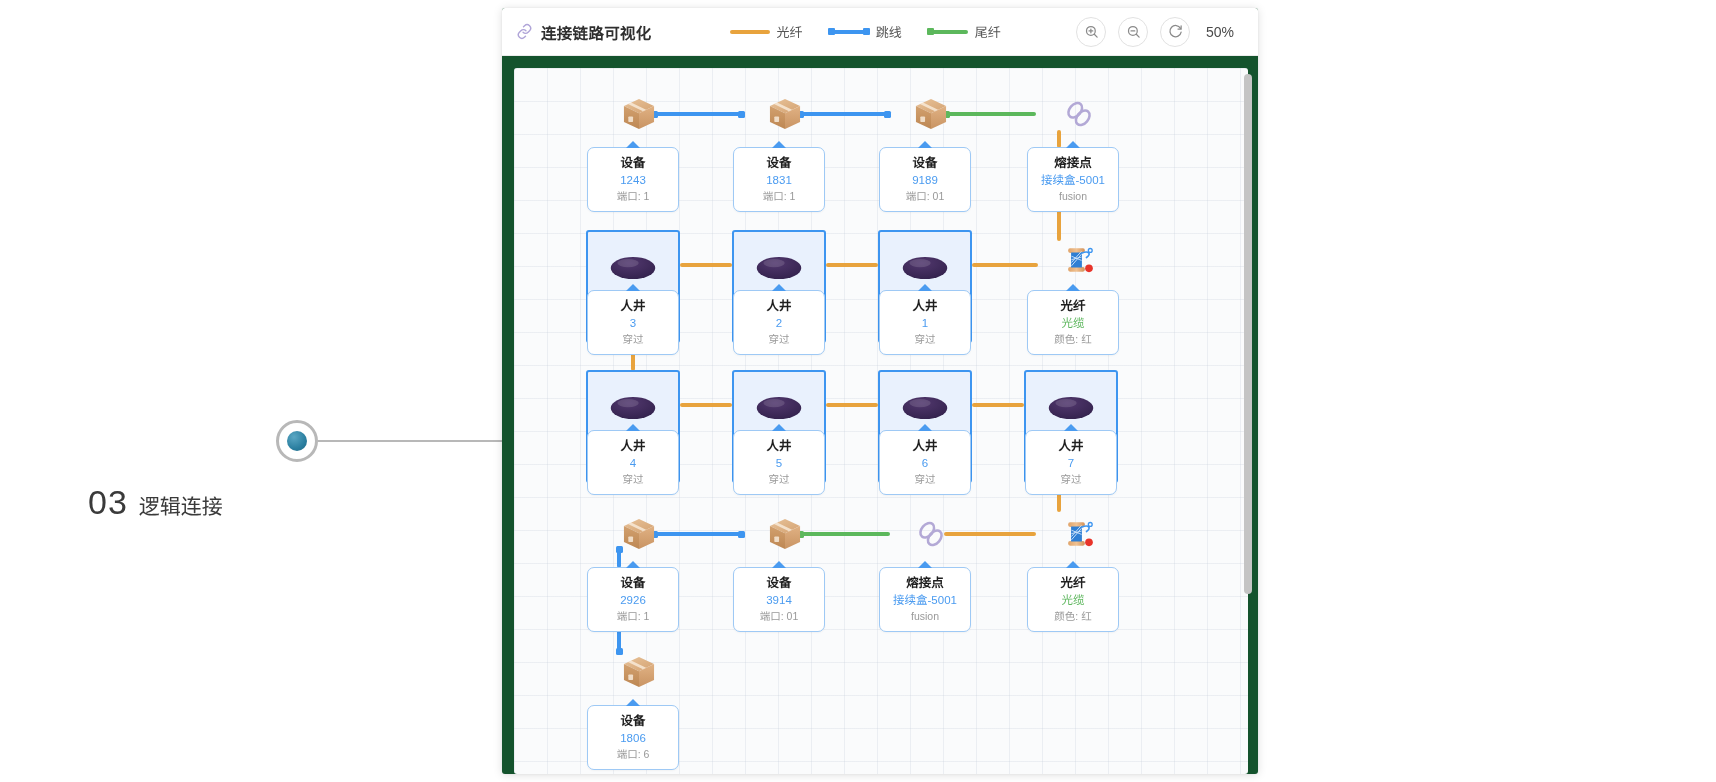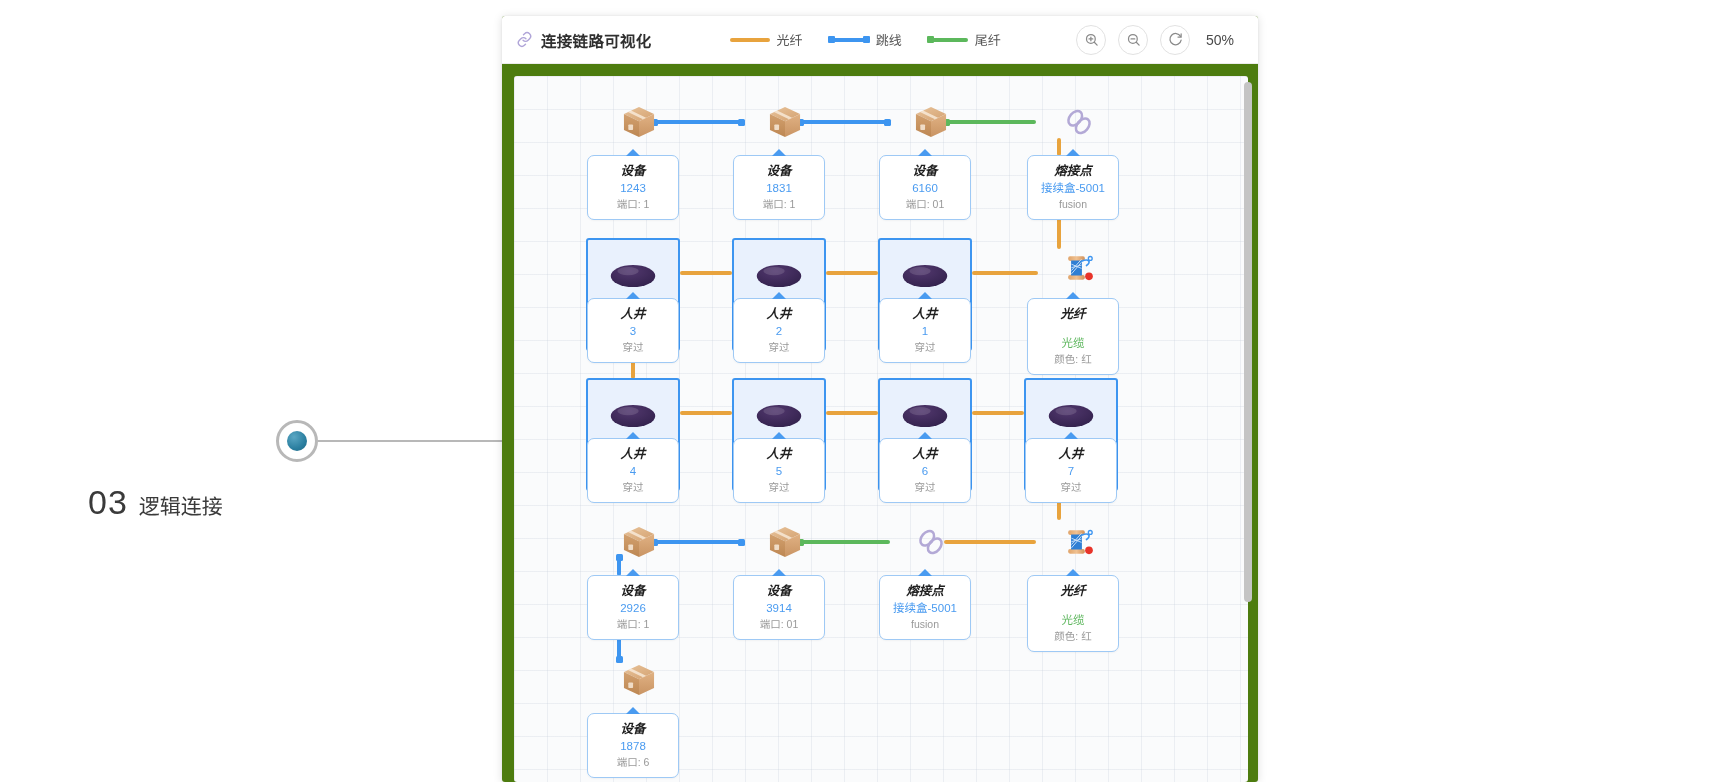--- a/index.html
+++ b/index.html
@@ -32,23 +32,23 @@
   .annot-caption{
     position:absolute; left:88px; top:483px;
     display:flex; align-items:baseline; gap:11px;
     color:#2b2b2b; white-space:nowrap;
   }
   .annot-num{ font-size:34px; font-weight:300; letter-spacing:1px; color:#3a3a3a;}
   .annot-text{ font-size:21px; font-weight:400; color:#3a3a3a;}
 
   
   .panel{
-    position:absolute; left:502px; top:16px;
+    position:absolute; left:502px; top:8px;
     width:756px; height:766px;
-    background:#4d7c0f;
+    background:#14532d;
     border-radius:3px;
     box-shadow:0 1px 10px rgba(0,0,0,0.13), 0 0 2px rgba(0,0,0,0.08);
     overflow:hidden;
   }
 
   .panel-header{
     position:relative;
     height:48px;
     border-bottom:1px solid #ececec;
     display:flex; align-items:center;
@@ -124,23 +124,23 @@
     border-radius:7px;
     padding:7px 4px 7px;
     text-align:center;
     box-shadow:0 1px 2px rgba(0,0,0,.04);
   }
   .card::before{
     content:''; position:absolute; left:50%; top:-7px; transform:translateX(-50%);
     border-left:7px solid transparent; border-right:7px solid transparent;
     border-bottom:7px solid #4a9bf0;
   }
-  .card-title{ font-size:12.5px; font-weight:700; color:#1f1f1f; line-height:1.35;font-style:italic;}
+  .card-title{ font-size:12.5px; font-weight:700; color:#1f1f1f; line-height:1.35;}
   .card-sub  { font-size:11.5px; color:#4a9bf0; line-height:1.45;}
-  .card-sub.green{ color:#60b860;margin-top:12px; }
+  .card-sub.green{ color:#60b860; }
   .card-meta { font-size:10.5px; color:#999; line-height:1.45;}
 
   
   .well-box{
     position:absolute; left:0; top:0;
     width:94px; height:113px;
     background:#e9f1fd;
     border:2px solid #3d95f0;
     border-radius:3px;
   }
@@ -334,21 +334,21 @@
       </defs>
       <path d="M24 5 L43 14 L24 23 L5 14 Z" fill="url(#pkT)"></path>
       <path d="M5 14 L24 23 L24 43 L5 34 Z" fill="url(#pkL)"></path>
       <path d="M43 14 L24 23 L24 43 L43 34 Z" fill="url(#pkR)"></path>
       <path d="M14 9.5 L33 18.5 L29 20.5 L10 11.5 Z" fill="#fbf0e2" opacity=".75"></path>
       <rect x="10.5" y="27" width="6" height="7" rx="1" fill="#f4e4d2" opacity=".9"></rect>
     </svg>
             </div>
             <div class="card" style="left: 365px; top: 79px;">
               <div class="card-title">设备</div>
-              <div class="card-sub">6160</div>
+              <div class="card-sub">9189</div>
               <div class="card-meta">端口: 01</div>
             </div>
           </div>
           <div class="node" style="left: 0px; top: 0px;">
             <div class="icon-holder" style="left: 545px; top: 26px; transform: none;">
               <svg width="36" height="36" viewBox="0 0 48 48" fill="none" stroke="#b3a9d6" stroke-width="3.4" stroke-linecap="round">
       <ellipse cx="19" cy="19" rx="7.5" ry="11" transform="rotate(40 19 19)"></ellipse>
       <ellipse cx="29" cy="29" rx="7.5" ry="11" transform="rotate(40 29 29)"></ellipse>
     </svg>
             </div>
@@ -650,21 +650,21 @@
       </defs>
       <path d="M24 5 L43 14 L24 23 L5 14 Z" fill="url(#pkT)"></path>
       <path d="M5 14 L24 23 L24 43 L5 34 Z" fill="url(#pkL)"></path>
       <path d="M43 14 L24 23 L24 43 L43 34 Z" fill="url(#pkR)"></path>
       <path d="M14 9.5 L33 18.5 L29 20.5 L10 11.5 Z" fill="#fbf0e2" opacity=".75"></path>
       <rect x="10.5" y="27" width="6" height="7" rx="1" fill="#f4e4d2" opacity=".9"></rect>
     </svg>
             </div>
             <div class="card" style="left: 73px; top: 637px;">
               <div class="card-title">设备</div>
-              <div class="card-sub">1878</div>
+              <div class="card-sub">1806</div>
               <div class="card-meta">端口: 6</div>
             </div>
           </div>
         </div>
     </div>
 
     <div id="scrollbar" style="position:absolute; right:6px; top:66px; width:8px; height:694px;">
       <div style="width:8px; height:520px; border-radius:4px; background:#c4c4c4;"></div>
     </div>
 

